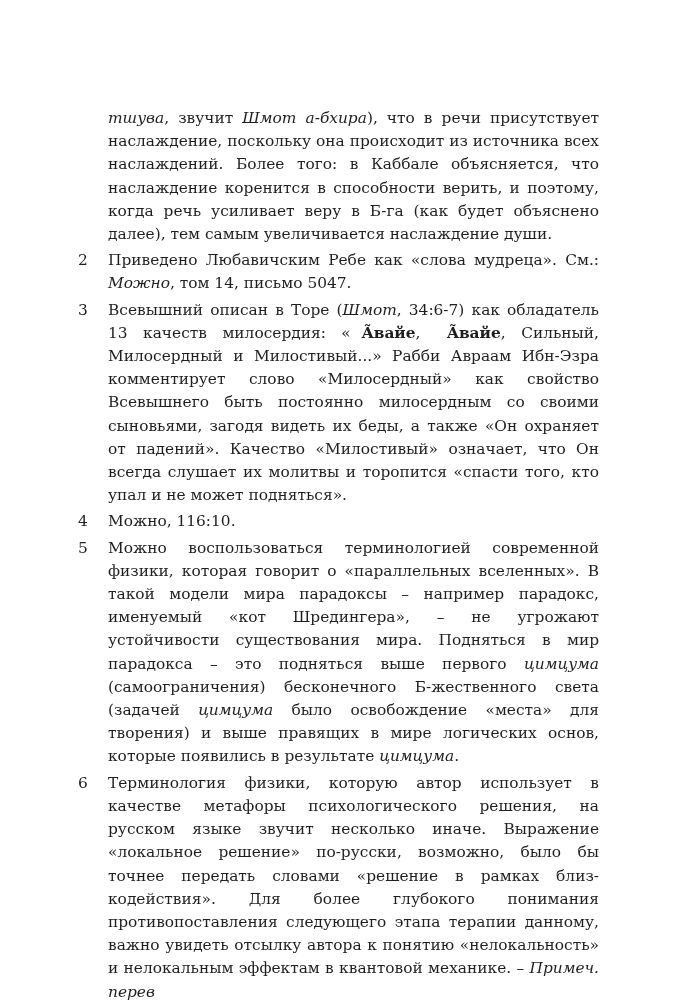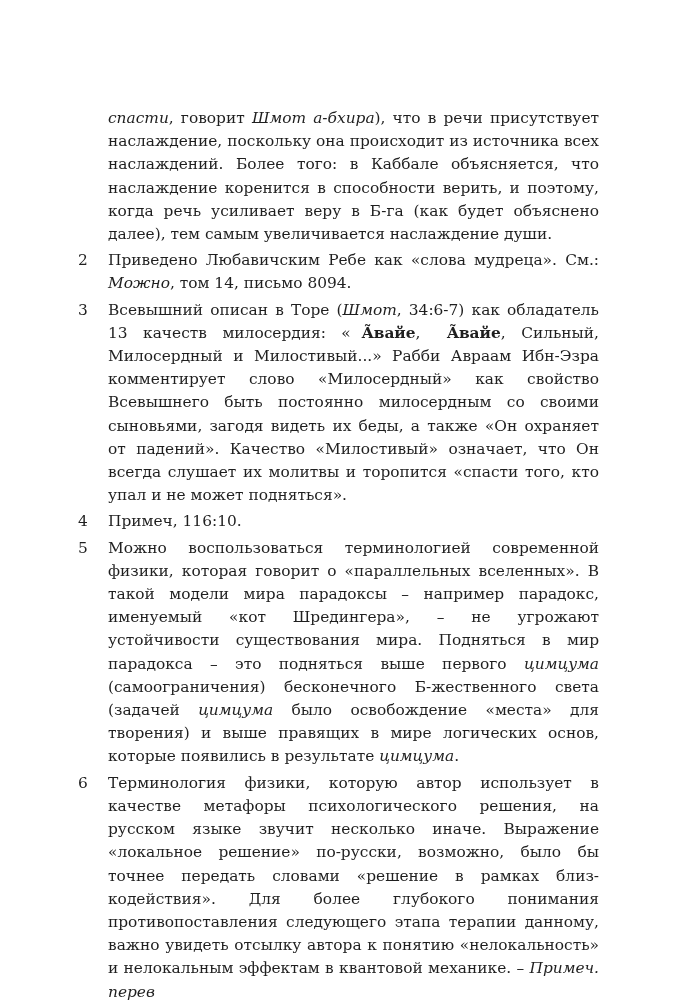--- a/index.html
+++ b/index.html
@@ -46,35 +46,35 @@
       display: block;
     }
     i { font-style: italic; }
     b { font-weight: bold; margin-left: 11px; }
   </style>
 </head>
 <body>
 
 <div class="page">
   <div class="note-continuation">
-    <span class="note-text"><i>спасти</i><span>, говорит </span><i>Шмот а-бхира</i><span>), что в речи присутствует наслаждение, поскольку она происходит из источника всех наслаждений. Более того: в Каббале объясняется, что наслаждение коренится в способ­ности верить, и поэтому, когда речь усиливает веру в Б-га (как будет объяснено далее), тем самым увеличивается наслаждение души.</span></span>
+    <span class="note-text"><i>тшува</i><span>, звучит </span><i>Шмот а-бхира</i><span>), что в речи присутствует наслаждение, поскольку она происходит из источника всех наслаждений. Более того: в Каббале объясняется, что наслаждение коренится в способ­ности верить, и поэтому, когда речь усиливает веру в Б-га (как будет объяснено далее), тем самым увеличивается наслаждение души.</span></span>
   </div>
 
   <div id="notes-list">
       <div class="note">
     <span class="note-num">2</span>
-    <span class="note-text"><span>Приведено Любавичским Ребе как «слова мудреца». См.: </span><i>Можно</i><span>, том 14, письмо 8094.</span></span>
+    <span class="note-text"><span>Приведено Любавичским Ребе как «слова мудреца». См.: </span><i>Можно</i><span>, том 14, письмо 5047.</span></span>
   </div>
       <div class="note">
     <span class="note-num">3</span>
     <span class="note-text"><span>Всевышний описан в Торе (</span><i>Шмот</i><span>, 34:6-7) как обладатель 13 ка­честв милосердия: «</span><b>Ãвайе</b><span>, </span><b>Ãвайе</b><span>, Сильный, Милосердный и Мило­стивый...» Рабби Авраам Ибн-Эзра комментирует слово «Мило­сердный» как свойство Всевышнего быть постоянно милосердным со своими сыновьями, загодя видеть их беды, а также «Он охраняет от падений». Качество «Милостивый» означает, что Он всегда слу­шает их молитвы и торопится «спасти того, кто упал и не может подняться».</span></span>
   </div>
       <div class="note">
     <span class="note-num">4</span>
-    <span class="note-text"><span>Примеч, 116:10.</span></span>
+    <span class="note-text"><span>Можно, 116:10.</span></span>
   </div>
       <div class="note">
     <span class="note-num">5</span>
     <span class="note-text"><span>Можно воспользоваться терминологией современной физики, ко­торая говорит о «параллельных вселенных». В такой модели мира парадоксы – например парадокс, именуемый «кот Шредингера», – не угрожают устойчивости существования мира. Подняться в мир парадокса – это подняться выше первого </span><i>цимцума</i><span> (самоограниче­ния) бесконечного Б-жественного света (задачей </span><i>цимцума</i><span> было освобождение «места» для творения) и выше правящих в мире ло­гических основ, которые появились в результате </span><i>цимцума</i><span>.</span></span>
   </div>
       <div class="note">
     <span class="note-num">6</span>
     <span class="note-text"><span>Терминология физики, которую автор использует в качестве ме­тафоры психологического решения, на русском языке звучит не­сколько иначе. Выражение «локальное решение» по-русски, воз­можно, было бы точнее передать словами «решение в рамках близ­кодействия». Для более глубокого понимания противопоставления следующего этапа терапии данному, важно увидеть отсылку автора к понятию «нелокальность» и нелокальным эффектам в квантовой механике. – </span><i>Примеч. перев</i></span>
   </div>
     </div>

